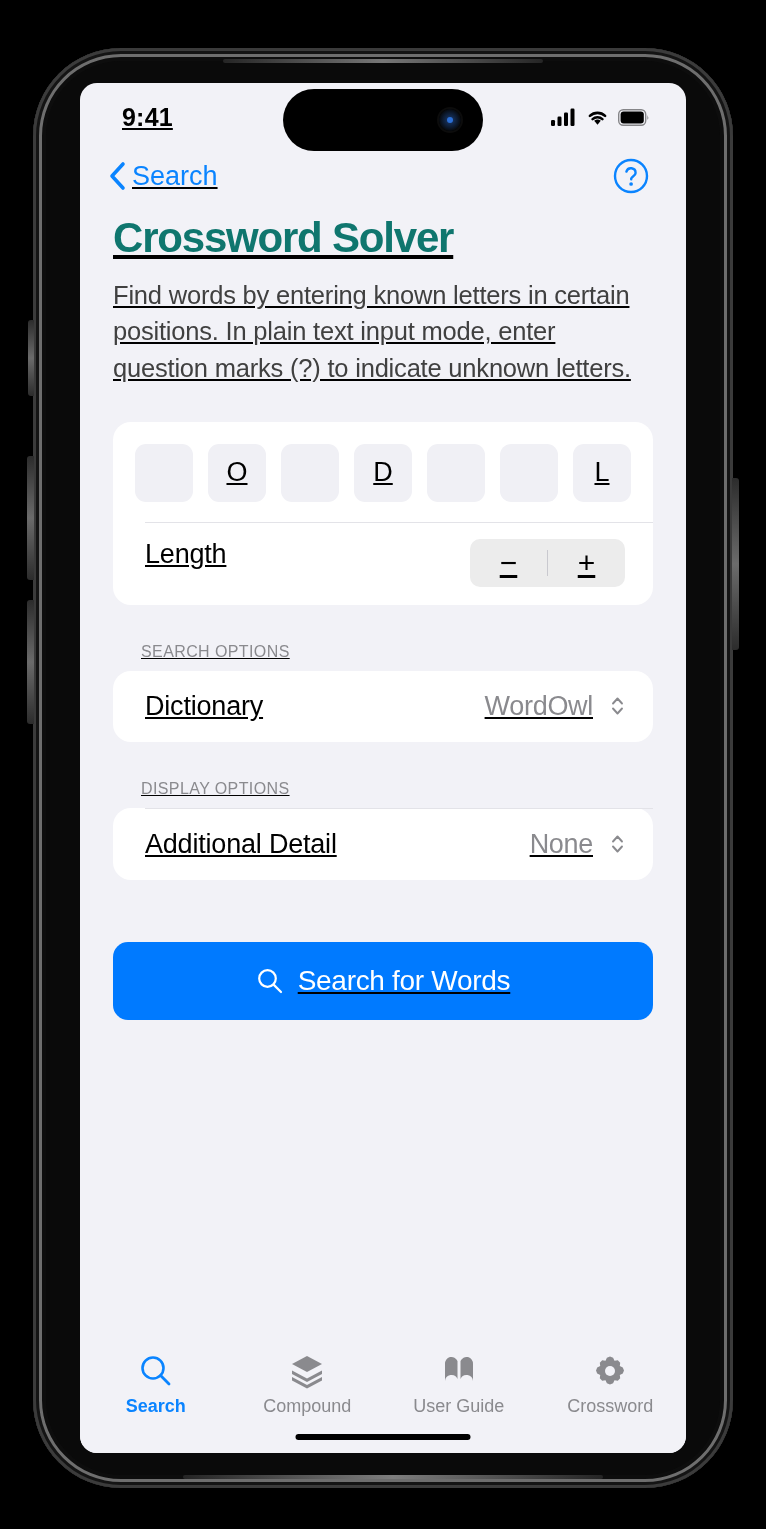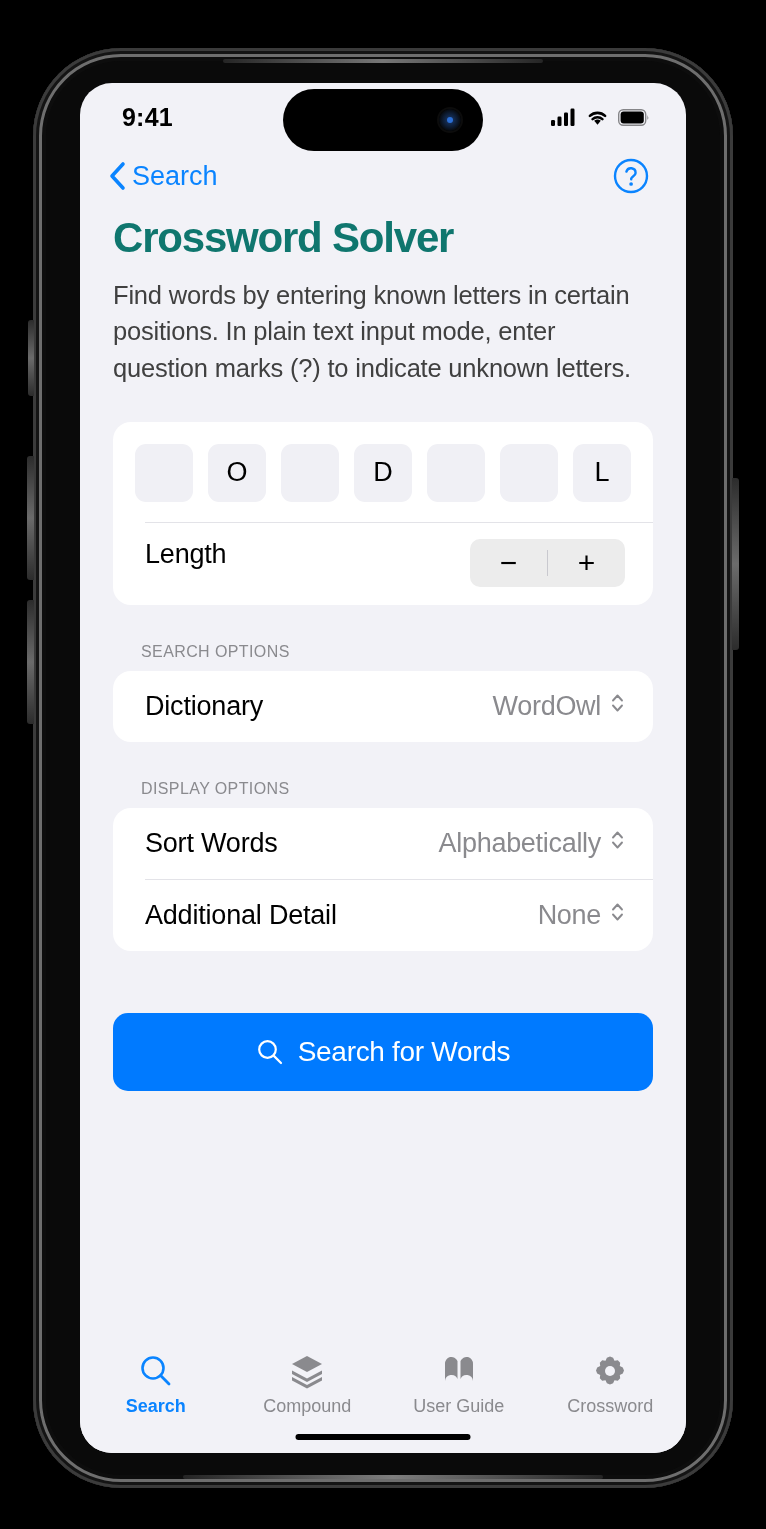--- a/index.html
+++ b/index.html
@@ -39,23 +39,24 @@
   .btn-action { left: -5px; top: 272px; width: 6px; height: 76px; border-radius: 3px 0 0 3px; }
   .btn-vol-up { left: -6px; top: 408px; width: 7px; height: 124px; border-radius: 3px 0 0 3px; }
   .btn-vol-dn { left: -6px; top: 552px; width: 7px; height: 124px; border-radius: 3px 0 0 3px; }
   .btn-power  { right: -6px; top: 430px; width: 7px; height: 172px; border-radius: 0 3px 3px 0; }
 
   
   .screen {
     position: absolute;
     left: 47px; top: 35px;
     width: 606px; height: 1370px;
-    border-radius: 32px;
+    border-radius: 17px;
     background: #f2f2f7;
     overflow: hidden;
+    text-decoration: underline;
   }
 
   
   .status-bar {
     position: relative;
     height: 62px;
     display: flex; align-items: center; justify-content: space-between;
     padding: 0 36px 0 42px;
   }
   .status-time {
@@ -138,21 +139,21 @@
 
   
   .section-header {
     font-size: 16px; color: #8a8a8e;
     letter-spacing: .4px; margin: 38px 0 10px 33px;
   }
   .opt-row {
     display: flex; align-items: center; justify-content: space-between;
     padding: 20px 28px 20px 32px; cursor: pointer;
   }
-  .opt-value-wrap { display: flex; align-items: flex-start; gap: 9px; }
+  .opt-value-wrap { display: flex; align-items: center; gap: 17px; }
   .opt-value { font-size: 27px; color: #8a8a8e; letter-spacing: -.3px; }
 
   
   .search-btn {
     margin: 62px 5px 0 5px; height: 78px;
     background: #007aff; border-radius: 15px;
     display: flex; align-items: center; justify-content: center; gap: 14px;
     cursor: pointer;
   }
   .search-btn-label { font-size: 28px; color: #fff; letter-spacing: -.3px; }
@@ -265,30 +266,20 @@
             <svg width="15" height="24" viewBox="0 0 15 24">
               <path d="M3 9.5 L7.5 4.5 L12 9.5" stroke="#8a8a8e" stroke-width="1.9" fill="none" stroke-linecap="round" stroke-linejoin="round"></path>
               <path d="M3 14.5 L7.5 19.5 L12 14.5" stroke="#8a8a8e" stroke-width="1.9" fill="none" stroke-linecap="round" stroke-linejoin="round"></path>
             </svg>
           </div>
         </div>
       </div>
 
       <div class="section-header">DISPLAY OPTIONS</div>
       <div class="card">
-        <div class="opt-row">
-          <span class="row-label">Sort Words</span>
-          <div class="opt-value-wrap">
-            <span class="opt-value">Alphabetically</span>
-            <svg width="15" height="24" viewBox="0 0 15 24">
-              <path d="M3 9.5 L7.5 4.5 L12 9.5" stroke="#8a8a8e" stroke-width="1.9" fill="none" stroke-linecap="round" stroke-linejoin="round"></path>
-              <path d="M3 14.5 L7.5 19.5 L12 14.5" stroke="#8a8a8e" stroke-width="1.9" fill="none" stroke-linecap="round" stroke-linejoin="round"></path>
-            </svg>
-          </div>
-        </div>
         <div class="card-divider"></div>
         <div class="opt-row">
           <span class="row-label">Additional Detail</span>
           <div class="opt-value-wrap">
             <span class="opt-value">None</span>
             <svg width="15" height="24" viewBox="0 0 15 24">
               <path d="M3 9.5 L7.5 4.5 L12 9.5" stroke="#8a8a8e" stroke-width="1.9" fill="none" stroke-linecap="round" stroke-linejoin="round"></path>
               <path d="M3 14.5 L7.5 19.5 L12 14.5" stroke="#8a8a8e" stroke-width="1.9" fill="none" stroke-linecap="round" stroke-linejoin="round"></path>
             </svg>
           </div>

